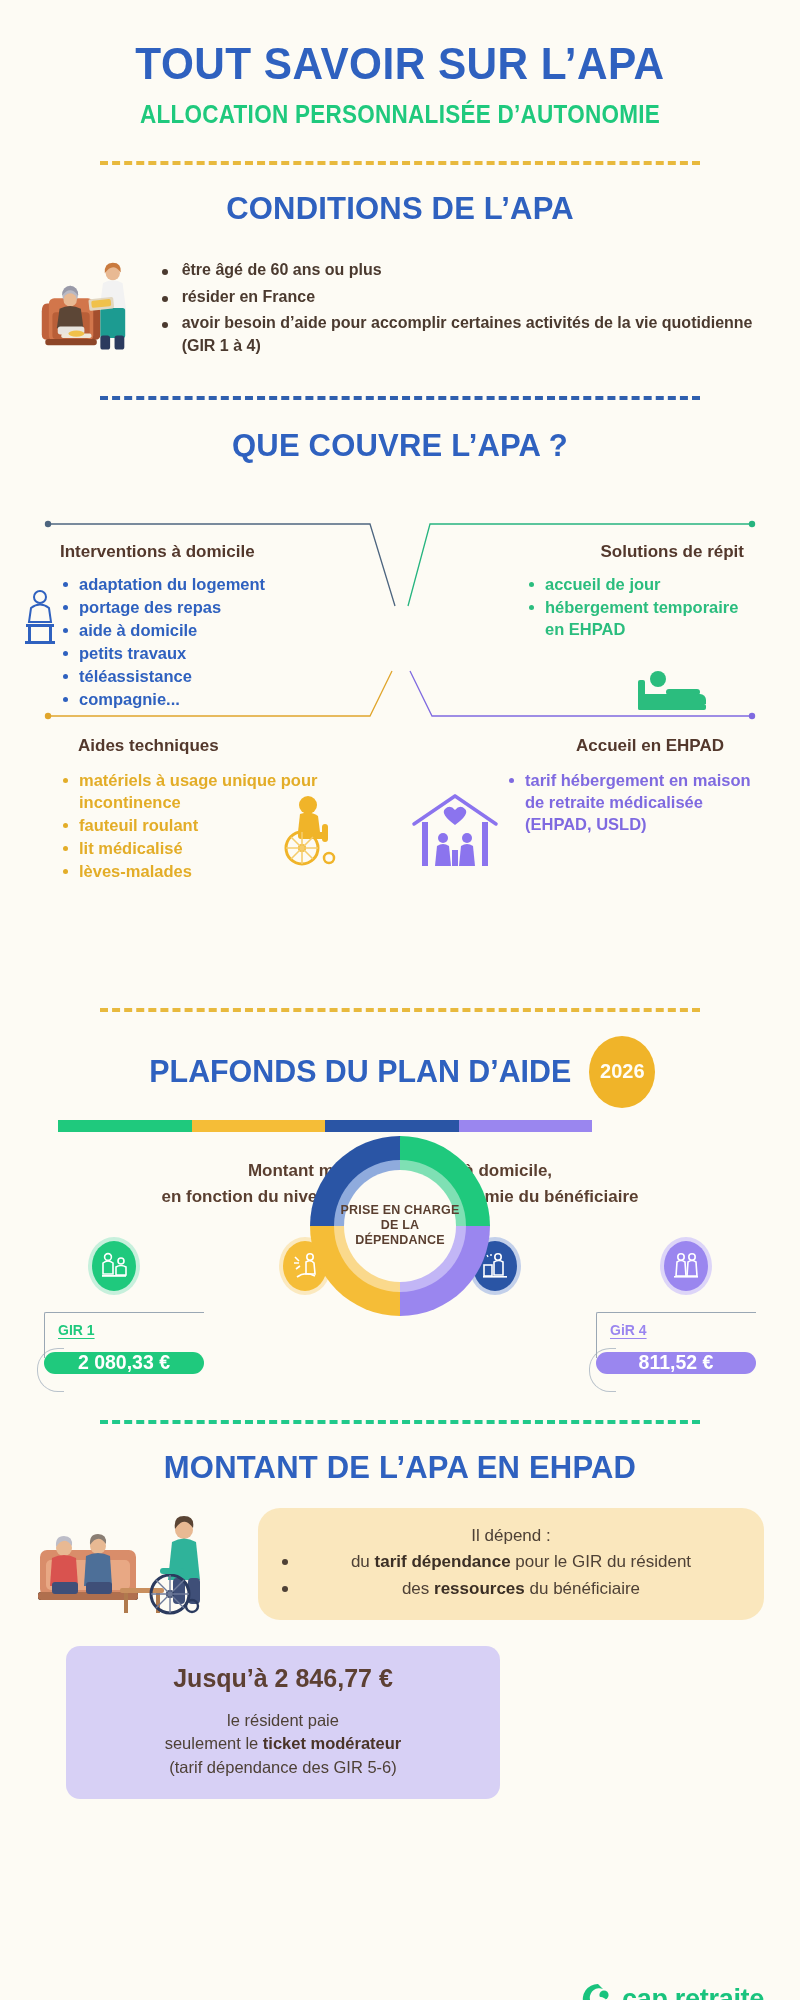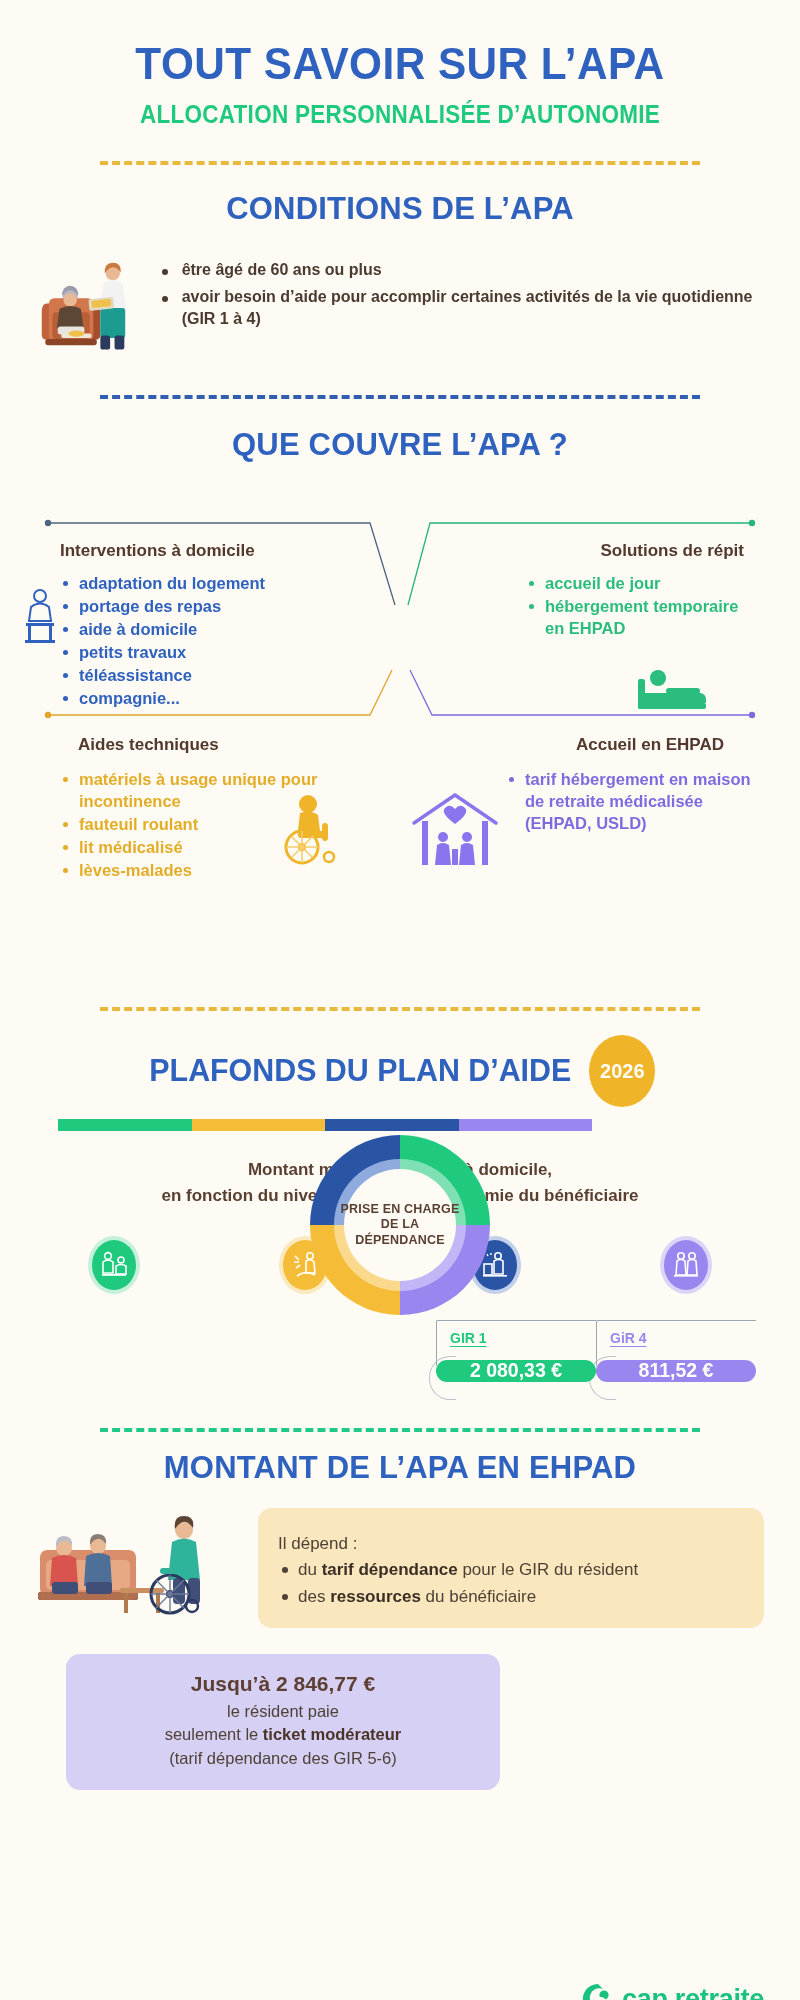--- a/index.html
+++ b/index.html
@@ -187,23 +187,23 @@
   }
   .gir-icon-core {
     width: 44px; height: 50px;
     border-radius: 50%;
     display: flex; align-items: center; justify-content: center;
   }
 
   
   .gir-row {
     display: flex;
-    justify-content: flex-end;
+    justify-content: space-between;
     padding: 0 44px;
-    margin-top: 26px;
+    margin-top: 17px;
   }
   .gir-card { position: relative; width: 160px; }
   .gir-card .bracket {
     position: absolute;
     left: 0; top: 0;
     width: 160px; height: 46px;
     border-top: 1.5px solid #9aa7b4;
     border-left: 1.5px solid #9aa7b4;
     border-top-left-radius: 2px;
   }
@@ -242,23 +242,24 @@
   
   .ehpad-wrap {
     display: flex;
     align-items: flex-start;
     padding: 0 36px;
     margin-top: 22px;
     gap: 14px;
   }
   .ehpad-box {
     background: #fae7bd;
-    border-radius: 14px;
-    padding: 26px 20px 20px 20px;
+    border-radius: 22px;
+    padding: 18px 20px 20px 20px;
     flex: 1;
+    text-align: center;
   }
   .ehpad-box .lead {
     font-size: 17px;
     color: #4e4136;
     margin-bottom: 3px;
   }
   .ehpad-box li {
     list-style: none;
     position: relative;
     padding-left: 20px;
@@ -281,24 +282,24 @@
   .purple-box {
     width: 434px;
     margin: 26px auto 0 66px;
     background: #d7d0f5;
     border-radius: 14px;
     padding: 18px 16px 20px;
     text-align: center;
     color: #4e4136;
   }
   .purple-box .big {
-    font-size: 21px;
+    font-size: 25px;
     font-weight: 700;
     color: #5d4033;
-    margin-bottom: 4px;
+    margin-bottom: 16px;
   }
   .purple-box .line { font-size: 16.5px; line-height: 1.42; }
   .purple-box .line b { font-weight: 700; color: #4a3428; }
 
   
   .logo-wrap {
     position: absolute;
     right: 36px; bottom: 22px;
     display: flex;
     align-items: center;
@@ -346,20 +347,21 @@
       <path d="M71 27 q11 -6 22 0 l4 30 h-30z" fill="#f2f2f2"></path>
       <rect x="68" y="55" width="28" height="34" rx="3" fill="#1c9b91"></rect>
       <rect x="68" y="86" width="11" height="16" rx="3" fill="#2b3a5e"></rect>
       <rect x="84" y="86" width="11" height="16" rx="3" fill="#2b3a5e"></rect>
       <rect x="55" y="44" width="28" height="13" rx="2" fill="#e2d7c1" transform="rotate(-6 69 50)"></rect>
       <rect x="58" y="46" width="22" height="8" rx="2" fill="#f0c14a" transform="rotate(-6 69 50)"></rect>
     </svg>
 
     <ul class="conditions-list">
       <li>être âgé de 60 ans ou plus</li>
+      <li>résider en France</li>
       <li>avoir besoin d’aide pour accomplir certaines activités de la vie quotidienne (GIR 1 à 4)</li>
     </ul>
   </div>
 
   <div class="divider blue" style="margin-top:34px"></div>
 
   <div class="sec-title" style="margin-top:28px">QUE COUVRE L’APA ?</div>
 
   <div class="quad-block">
 
@@ -531,21 +533,21 @@
     </div>
     <div class="gir-card">
       <div class="bracket"></div>
       <div class="gir-label" style="color:#9a86ef">GiR 4</div>
       <div class="gir-amount" style="background:#9a86ef">811,52 €</div>
     </div>
   </div>
 
   <div class="divider green" style="margin-top:46px"></div>
 
-  <div class="sec-title" style="margin-top:18px">MONTANT DE L’APA EN EHPAD</div>
+  <div class="sec-title" style="margin-top:26px">MONTANT DE L’APA EN EHPAD</div>
 
   <div class="ehpad-wrap">
 
     <svg width="208" height="112" viewBox="0 0 208 112">
 
       <rect x="4" y="42" width="96" height="46" rx="7" fill="#d98d6a"></rect>
       <rect x="10" y="52" width="84" height="30" rx="5" fill="#e8a884"></rect>
       <rect x="2" y="84" width="100" height="8" rx="3" fill="#b9apple"></rect>
       <rect x="2" y="84" width="100" height="8" rx="3" fill="#b06f4e"></rect>
 

